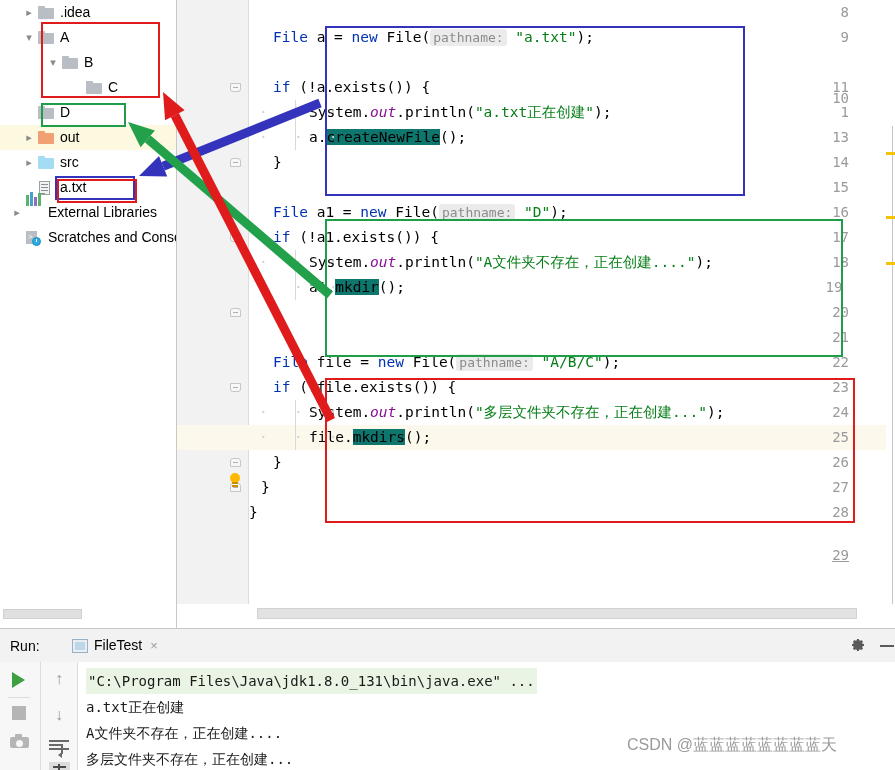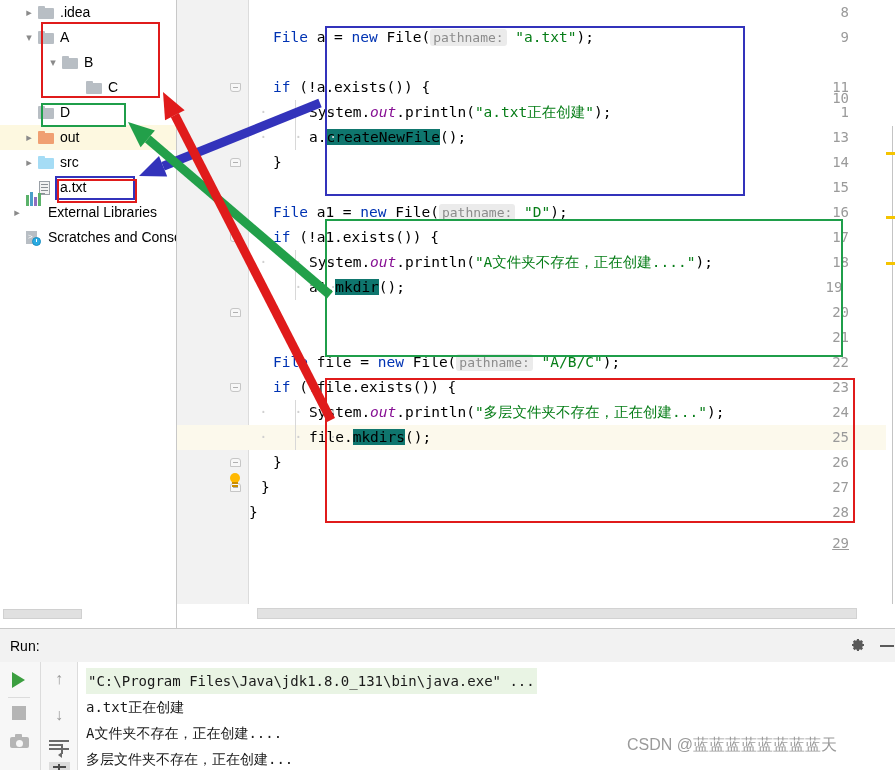--- a/index.html
+++ b/index.html
@@ -235,21 +235,21 @@
           <div class="lineno" style="top: 275px; text-align: center;">19</div>
           <div class="lineno" style="top: 300px;">20</div>
           <div class="lineno" style="top: 325px;">21</div>
           <div class="lineno" style="top: 350px;">22</div>
           <div class="lineno" style="top: 375px;">23</div>
           <div class="lineno" style="top: 400px;">24</div>
           <div class="lineno" style="top: 425px;">25</div>
           <div class="lineno" style="top: 450px;">26</div>
           <div class="lineno" style="top: 475px;">27</div>
           <div class="lineno" style="top: 500px;">28</div>
-          <div class="lineno" style="top: 531px; text-decoration: underline;">29</div>
+          <div class="lineno" style="top: 543px; text-decoration: underline;">29</div>
         </div>
       <div id="folds">
           <div class="fold close" style="top: 83px;"></div>
           <div class="fold open" style="top: 158px;"></div>
           <div class="fold close" style="top: 233px;"></div>
           <div class="fold open" style="top: 308px;"></div>
           <div class="fold close" style="top: 383px;"></div>
           <div class="fold open" style="top: 458px;"></div>
           <div class="fold open" style="top: 483px;"></div>
         </div>
@@ -300,20 +300,23 @@
 
       <div class="ed-hscroll">
         <div class="thumb"></div>
       </div>
     </div>
   </div>
 
   <div class="runpanel">
     <div class="run-header">
       <span class="run-label">Run:</span>
+      <div class="run-tab">
+        <span class="ic"></span><span class="tx">FileTest</span><span class="cl">×</span>
+      </div>
       <svg class="gear" viewBox="0 0 16 16">
         <path fill="#5a5a5a" d="M8 5.2A2.8 2.8 0 1 0 8 10.8 2.8 2.8 0 1 0 8 5.2zM8 9.4a1.4 1.4 0 1 1 0-2.8 1.4 1.4 0 0 1 0 2.8z"></path>
         <path fill="#5a5a5a" d="M14 7h-1.3a4.9 4.9 0 0 0-.5-1.3l.9-.9-1.9-1.9-.9.9A4.9 4.9 0 0 0 9 3.3V2H6.9v1.3a4.9 4.9 0 0 0-1.3.5l-.9-.9-1.9 1.9.9.9A4.9 4.9 0 0 0 3.2 7H2v2.1h1.2a4.9 4.9 0 0 0 .5 1.3l-.9.9 1.9 1.9.9-.9c.4.2.8.4 1.3.5V14H9v-1.2c.5-.1.9-.3 1.3-.5l.9.9 1.9-1.9-.9-.9c.2-.4.4-.8.5-1.3H14V7z"></path>
       </svg>
       <div class="minus"></div>
     </div>
 
     <div class="run-tools">
       <div class="tri"></div>
       <div class="tsep"></div>

